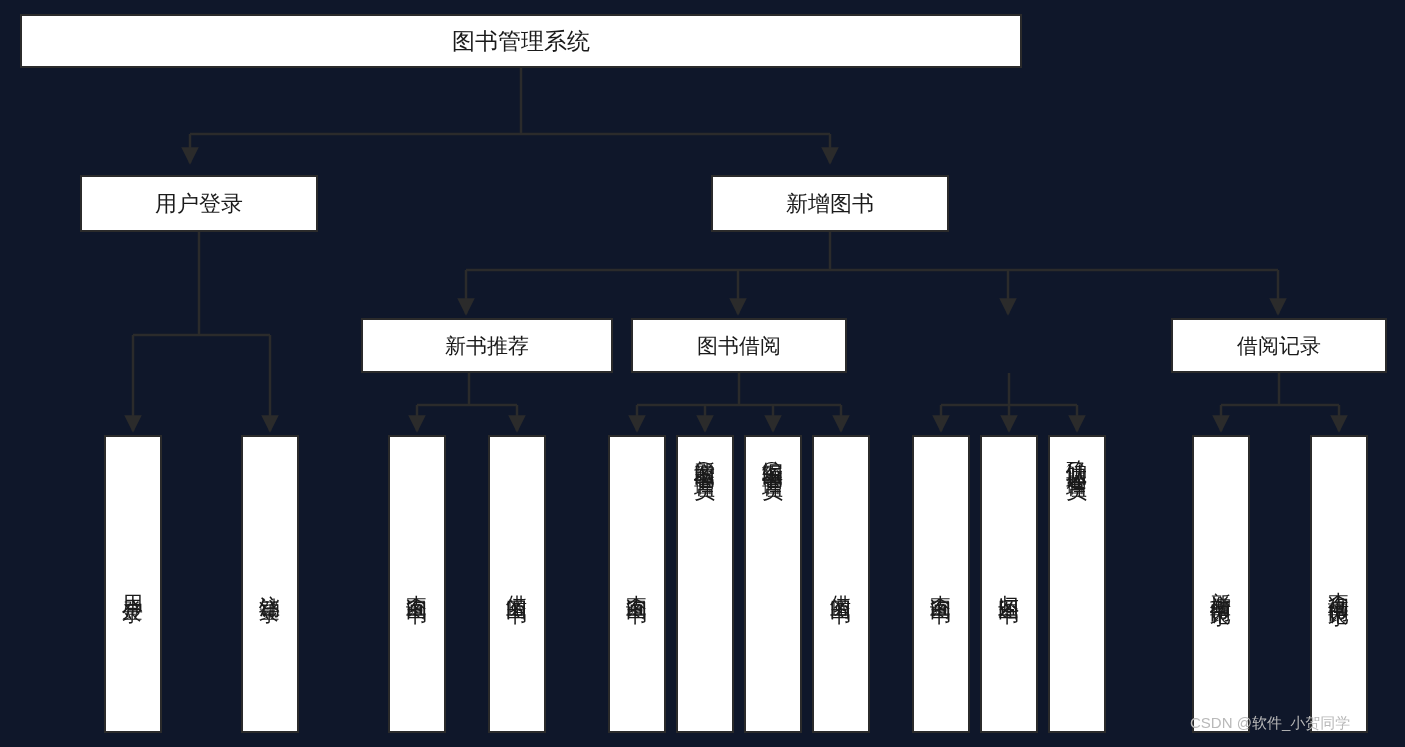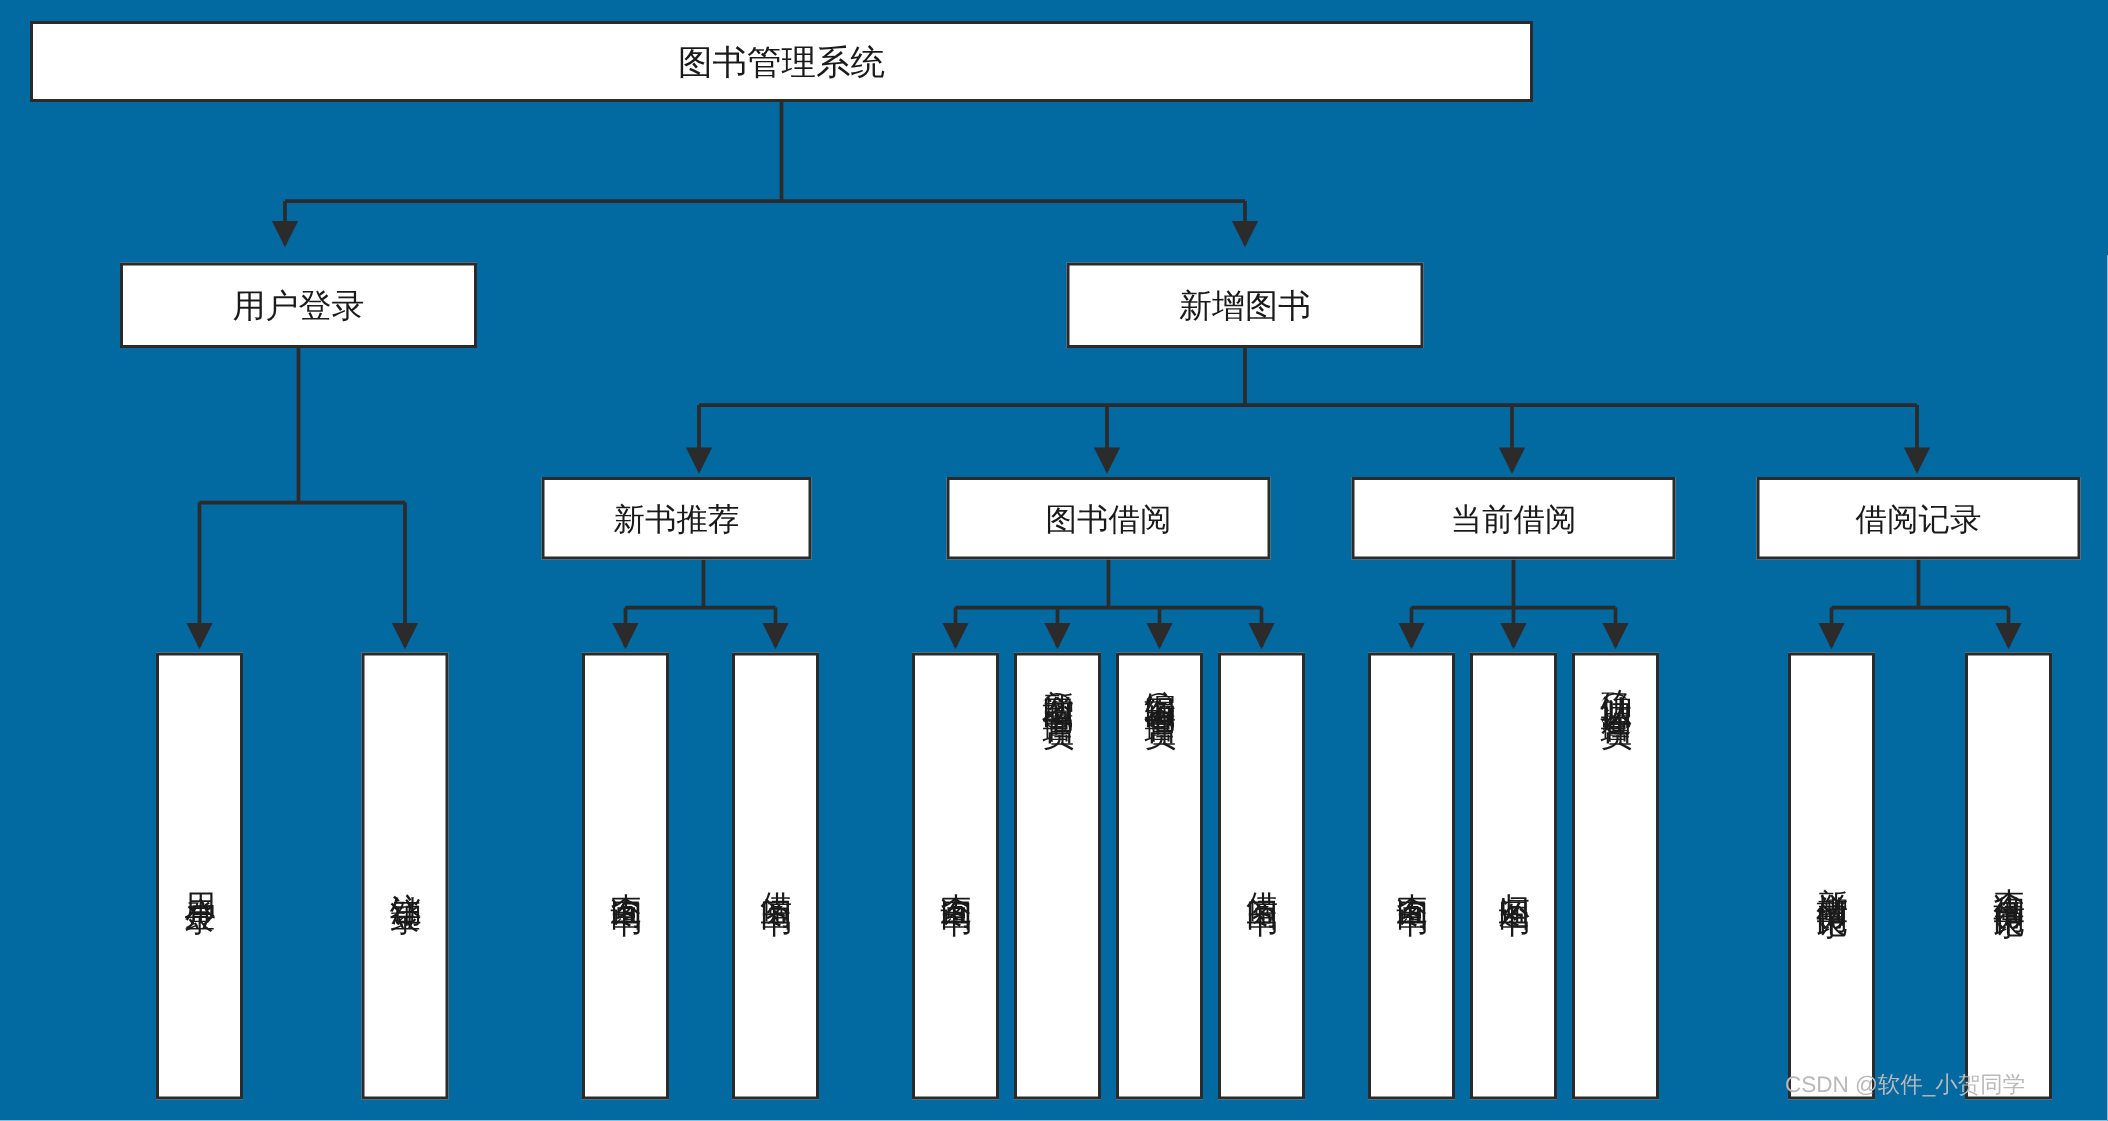--- a/index.html
+++ b/index.html
@@ -7,21 +7,21 @@
     padding: 0;
     background: #ffffff;
   }
   body {
     font-family: "Liberation Sans", "DejaVu Sans", sans-serif;
   }
   #canvas {
     position: relative;
     width: 1405px;
     height: 747px;
-    background: #0369a1;
+    background: #0f172a;
     overflow: hidden;
     text-decoration: underline;
   }
   svg.connectors {
     position: absolute;
     left: 0;
     top: 0;
     width: 1405px;
     height: 747px;
     pointer-events: none;
@@ -121,25 +121,24 @@
       <path d="M 1339 405 L 1339 431" marker-end="url(#arrow)"></path>
     </g>
   </svg>
 
   <div class="node root" style="left:20px; top:14px; width:1002px; height:54px;">图书管理系统</div>
 
   <div class="node level2" style="left:80px; top:175px; width:238px; height:57px;">用户登录</div>
 
   <div class="node level2" style="left:711px; top:175px; width:238px; height:57px;">新增图书</div>
 
-  <div class="node level3" style="left:361px; top:318px; width:180px; height:55px;">新书推荐</div>
+  <div class="node level3" style="left:361px; top:318px; width:252px; height:55px;">新书推荐</div>
 
   <div class="node level3" style="left:631px; top:318px; width:216px; height:55px;">图书借阅</div>
 
-  <div class="node level3" style="left:901px; top:318px; width:216px; height:55px;">当前借阅</div>
 
   <div class="node level3" style="left:1171px; top:318px; width:216px; height:55px;">借阅记录</div>
 
   <div class="node leaf" style="left:104px; top:435px; width:58px; height:298px;">用户登录</div>
 
   <div class="node leaf" style="left:241px; top:435px; width:58px; height:298px;">注销登录</div>
 
   <div class="node leaf" style="left:388px; top:435px; width:58px; height:298px;">查询图书</div>
 
   <div class="node leaf" style="left:488px; top:435px; width:58px; height:298px;">借阅图书</div>

